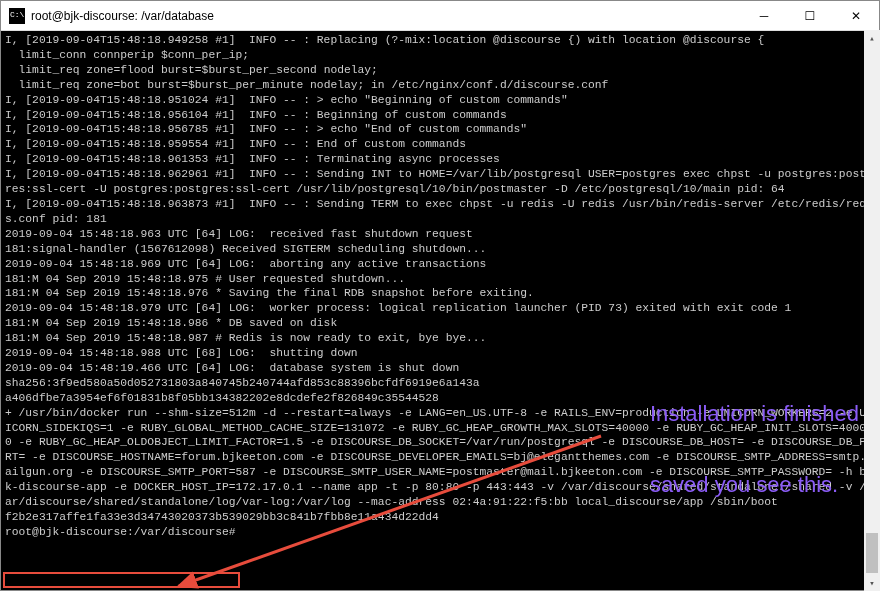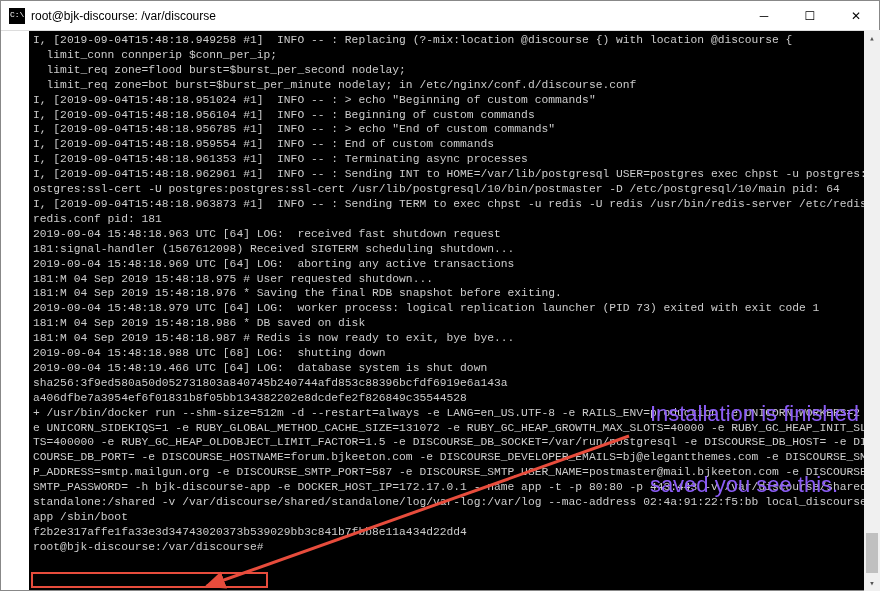--- a/index.html
+++ b/index.html
@@ -65,21 +65,20 @@
       flex: 1;
       background: #000;
       color: #ccc;
       font-size: 11.3px;
       line-height: 1.32;
       padding: 2px 4px;
       overflow: hidden;
       white-space: pre-wrap;
       word-break: break-all;
       position: relative;
-      margin-left: 28px;
     }
     .annotation-text {
       position: absolute;
       color: #8b5cf6;
       font-family: -apple-system, 'Segoe UI', sans-serif;
       font-size: 22px;
       line-height: 1.6;
       right: 20px;
       top: 330px;
       text-align: left;
@@ -130,21 +129,21 @@
     }
     .scrollbar-arrow.up { top: 0; }
     .scrollbar-arrow.down { bottom: 0; }
   </style>
 </head>
 <body>
 
 <div class="window">
   <div class="titlebar">
     <span class="titlebar-icon"></span>
-    <span class="titlebar-title">root@bjk-discourse: /var/discourse</span>
+    <span class="titlebar-title">root@bjk-discourse: /var/database</span>
     <div class="titlebar-buttons">
       <div class="titlebar-btn">─</div>
       <div class="titlebar-btn">☐</div>
       <div class="titlebar-btn close">✕</div>
     </div>
   </div>
 
   <div class="terminal" id="terminal-body"><span class="terminal-line">I, [2019-09-04T15:48:18.949258 #1]  INFO -- : Replacing (?-mix:location @discourse {) with location @discourse {</span><span class="terminal-line">  limit_conn connperip $conn_per_ip;</span><span class="terminal-line">  limit_req zone=flood burst=$burst_per_second nodelay;</span><span class="terminal-line">  limit_req zone=bot burst=$burst_per_minute nodelay; in /etc/nginx/conf.d/discourse.conf</span><span class="terminal-line">I, [2019-09-04T15:48:18.951024 #1]  INFO -- : &gt; echo "Beginning of custom commands"</span><span class="terminal-line">I, [2019-09-04T15:48:18.956104 #1]  INFO -- : Beginning of custom commands</span><span class="terminal-line"></span><span class="terminal-line">I, [2019-09-04T15:48:18.956785 #1]  INFO -- : &gt; echo "End of custom commands"</span><span class="terminal-line">I, [2019-09-04T15:48:18.959554 #1]  INFO -- : End of custom commands</span><span class="terminal-line"></span><span class="terminal-line">I, [2019-09-04T15:48:18.961353 #1]  INFO -- : Terminating async processes</span><span class="terminal-line">I, [2019-09-04T15:48:18.962961 #1]  INFO -- : Sending INT to HOME=/var/lib/postgresql USER=postgres exec chpst -u postgres:postgres:ssl-cert -U postgres:postgres:ssl-cert /usr/lib/postgresql/10/bin/postmaster -D /etc/postgresql/10/main pid: 64</span><span class="terminal-line">I, [2019-09-04T15:48:18.963873 #1]  INFO -- : Sending TERM to exec chpst -u redis -U redis /usr/bin/redis-server /etc/redis/redis.conf pid: 181</span><span class="terminal-line">2019-09-04 15:48:18.963 UTC [64] LOG:  received fast shutdown request</span><span class="terminal-line">181:signal-handler (1567612098) Received SIGTERM scheduling shutdown...</span><span class="terminal-line">2019-09-04 15:48:18.969 UTC [64] LOG:  aborting any active transactions</span><span class="terminal-line">181:M 04 Sep 2019 15:48:18.975 # User requested shutdown...</span><span class="terminal-line">181:M 04 Sep 2019 15:48:18.976 * Saving the final RDB snapshot before exiting.</span><span class="terminal-line">2019-09-04 15:48:18.979 UTC [64] LOG:  worker process: logical replication launcher (PID 73) exited with exit code 1</span><span class="terminal-line">181:M 04 Sep 2019 15:48:18.986 * DB saved on disk</span><span class="terminal-line">181:M 04 Sep 2019 15:48:18.987 # Redis is now ready to exit, bye bye...</span><span class="terminal-line">2019-09-04 15:48:18.988 UTC [68] LOG:  shutting down</span><span class="terminal-line">2019-09-04 15:48:19.466 UTC [64] LOG:  database system is shut down</span><span class="terminal-line">sha256:3f9ed580a50d052731803a840745b240744afd853c88396bcfdf6919e6a143a</span><span class="terminal-line">a406dfbe7a3954ef6f01831b8f05bb134382202e8dcdefe2f826849c35544528</span><span class="terminal-line"></span><span class="terminal-line">+ /usr/bin/docker run --shm-size=512m -d --restart=always -e LANG=en_US.UTF-8 -e RAILS_ENV=production -e UNICORN_WORKERS=2 -e UNICORN_SIDEKIQS=1 -e RUBY_GLOBAL_METHOD_CACHE_SIZE=131072 -e RUBY_GC_HEAP_GROWTH_MAX_SLOTS=40000 -e RUBY_GC_HEAP_INIT_SLOTS=400000 -e RUBY_GC_HEAP_OLDOBJECT_LIMIT_FACTOR=1.5 -e DISCOURSE_DB_SOCKET=/var/run/postgresql -e DISCOURSE_DB_HOST= -e DISCOURSE_DB_PORT= -e DISCOURSE_HOSTNAME=forum.bjkeeton.com -e DISCOURSE_DEVELOPER_EMAILS=bj@elegantthemes.com -e DISCOURSE_SMTP_ADDRESS=smtp.mailgun.org -e DISCOURSE_SMTP_PORT=587 -e DISCOURSE_SMTP_USER_NAME=postmaster@mail.bjkeeton.com -e DISCOURSE_SMTP_PASSWORD= -h bjk-discourse-app -e DOCKER_HOST_IP=172.17.0.1 --name app -t -p 80:80 -p 443:443 -v /var/discourse/shared/standalone:/shared -v /var/discourse/shared/standalone/log/var-log:/var/log --mac-address 02:4a:91:22:f5:bb local_discourse/app /sbin/boot</span><span class="terminal-line">f2b2e317affe1fa33e3d34743020373b539029bb3c841b7fbb8e11a434d22dd4</span><span class="terminal-line"><span class="prompt-text">root@bjk-discourse:/var/discourse#</span></span>
     
     <div class="annotation-text">

